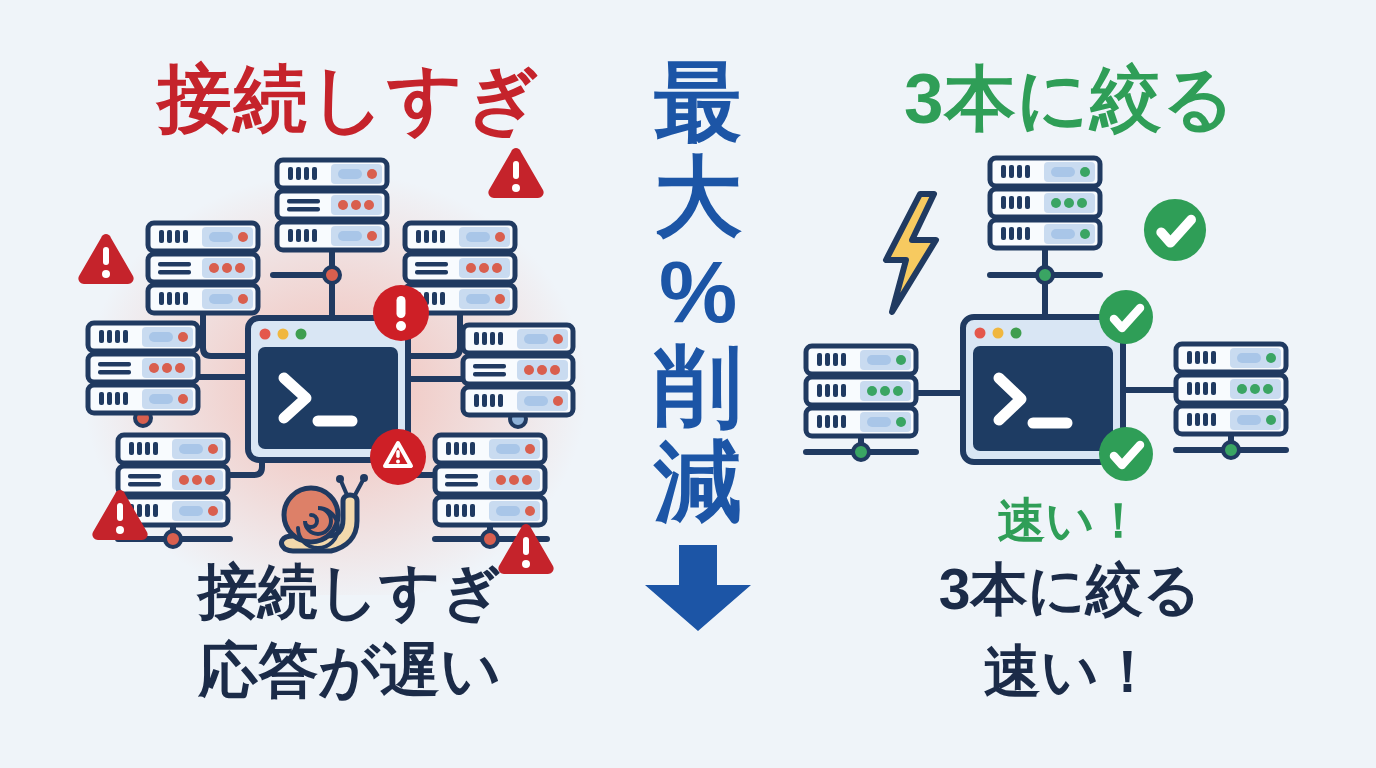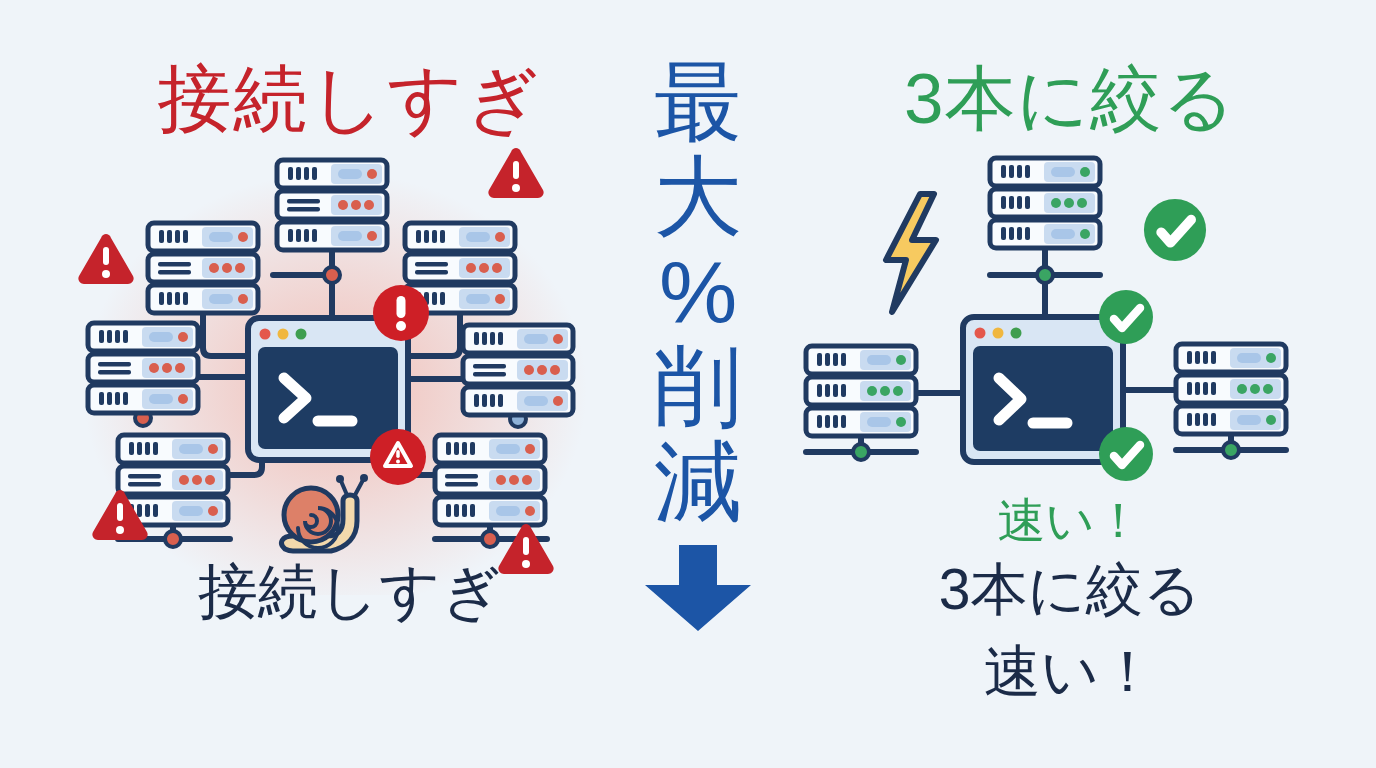--- a/index.html
+++ b/index.html
@@ -6,21 +6,21 @@
     --background:#eff4f9; --red:#c5232b; --green:#2f9e57; --blue:#1c55a6;
     --navy:#203a61; --text-dark:#1b2b48; --server-light:#c9dbf0; --server-white:#f8fbfe;
     --terminal-frame:#d9e6f4; --terminal-screen:#1e3c63; --glow-pink:#f4907c;
     --bolt-yellow:#f7ca60; --snail-shell:#dd8068; --snail-body:#f3d9ac;
     --dot-red:#d95f4e; --dot-green:#3aa563; --pill-blue:#a9c6e8;
   }
   html,body{margin:0;padding:0;}
   body{font-family:"Liberation Sans","DejaVu Sans",sans-serif;background:#dfe5eb;}
   .canvas{position:relative;width:1376px;height:768px;background:var(--background,#eff4f9);overflow:hidden;}
 
-  .title,.caption,.center-token,.speed-label{font-weight:400;white-space:nowrap;}
+  .title,.caption,.center-token,.speed-label{font-weight:700;white-space:nowrap;}
   .left-title{position:absolute;left:60px;top:50px;width:580px;text-align:center;
     font-size:74px;color:var(--red,#c5232b);letter-spacing:2px;}
   .right-title{position:absolute;left:830px;top:52px;width:480px;text-align:center;
     font-size:71px;color:var(--green,#2f9e57);letter-spacing:1px;}
 
   .center-col{position:absolute;left:605px;top:54px;width:186px;display:flex;
     flex-direction:column;align-items:center;}
   .center-token{font-size:88px;line-height:95px;color:var(--blue,#1c55a6);text-align:center;}
   .down-arrow{width:106px;height:86px;margin-top:16px;}
 
@@ -251,20 +251,21 @@
 
     <use href="#checkB" x="395" y="100" transform="translate(395,100) scale(1.15) translate(-395,-100)"></use>
     <use href="#checkB" x="346" y="187"></use>
     <use href="#checkB" x="346" y="324"></use>
   </svg>
 
   <div class="speed-label">速い！</div>
 
   <div class="left-caption">
     <div class="caption">接続しすぎ</div>
+    <div class="caption">応答が遅い</div>
   </div>
 
   <div class="right-caption">
     <div class="caption">3本に絞る</div>
     <div class="caption">速い！</div>
   </div>
 
 </div>
 
 </body></html>

